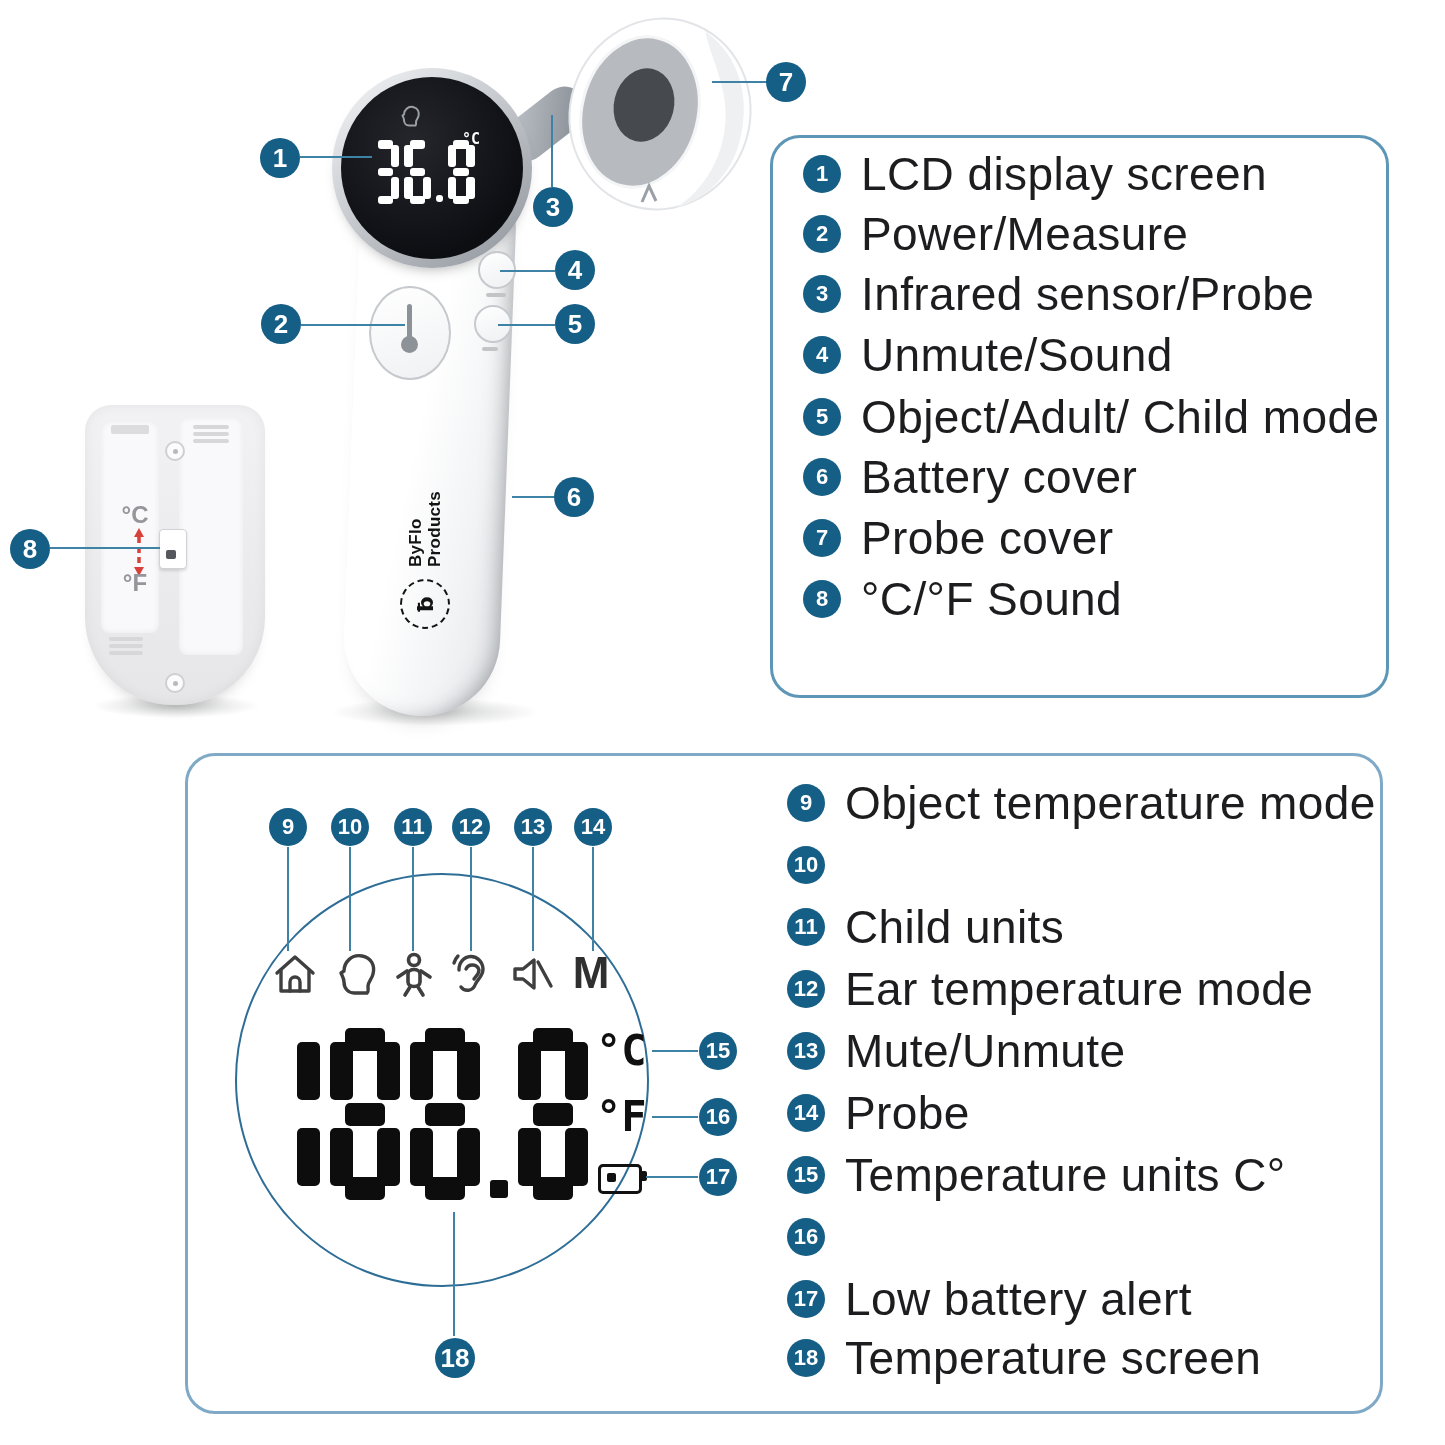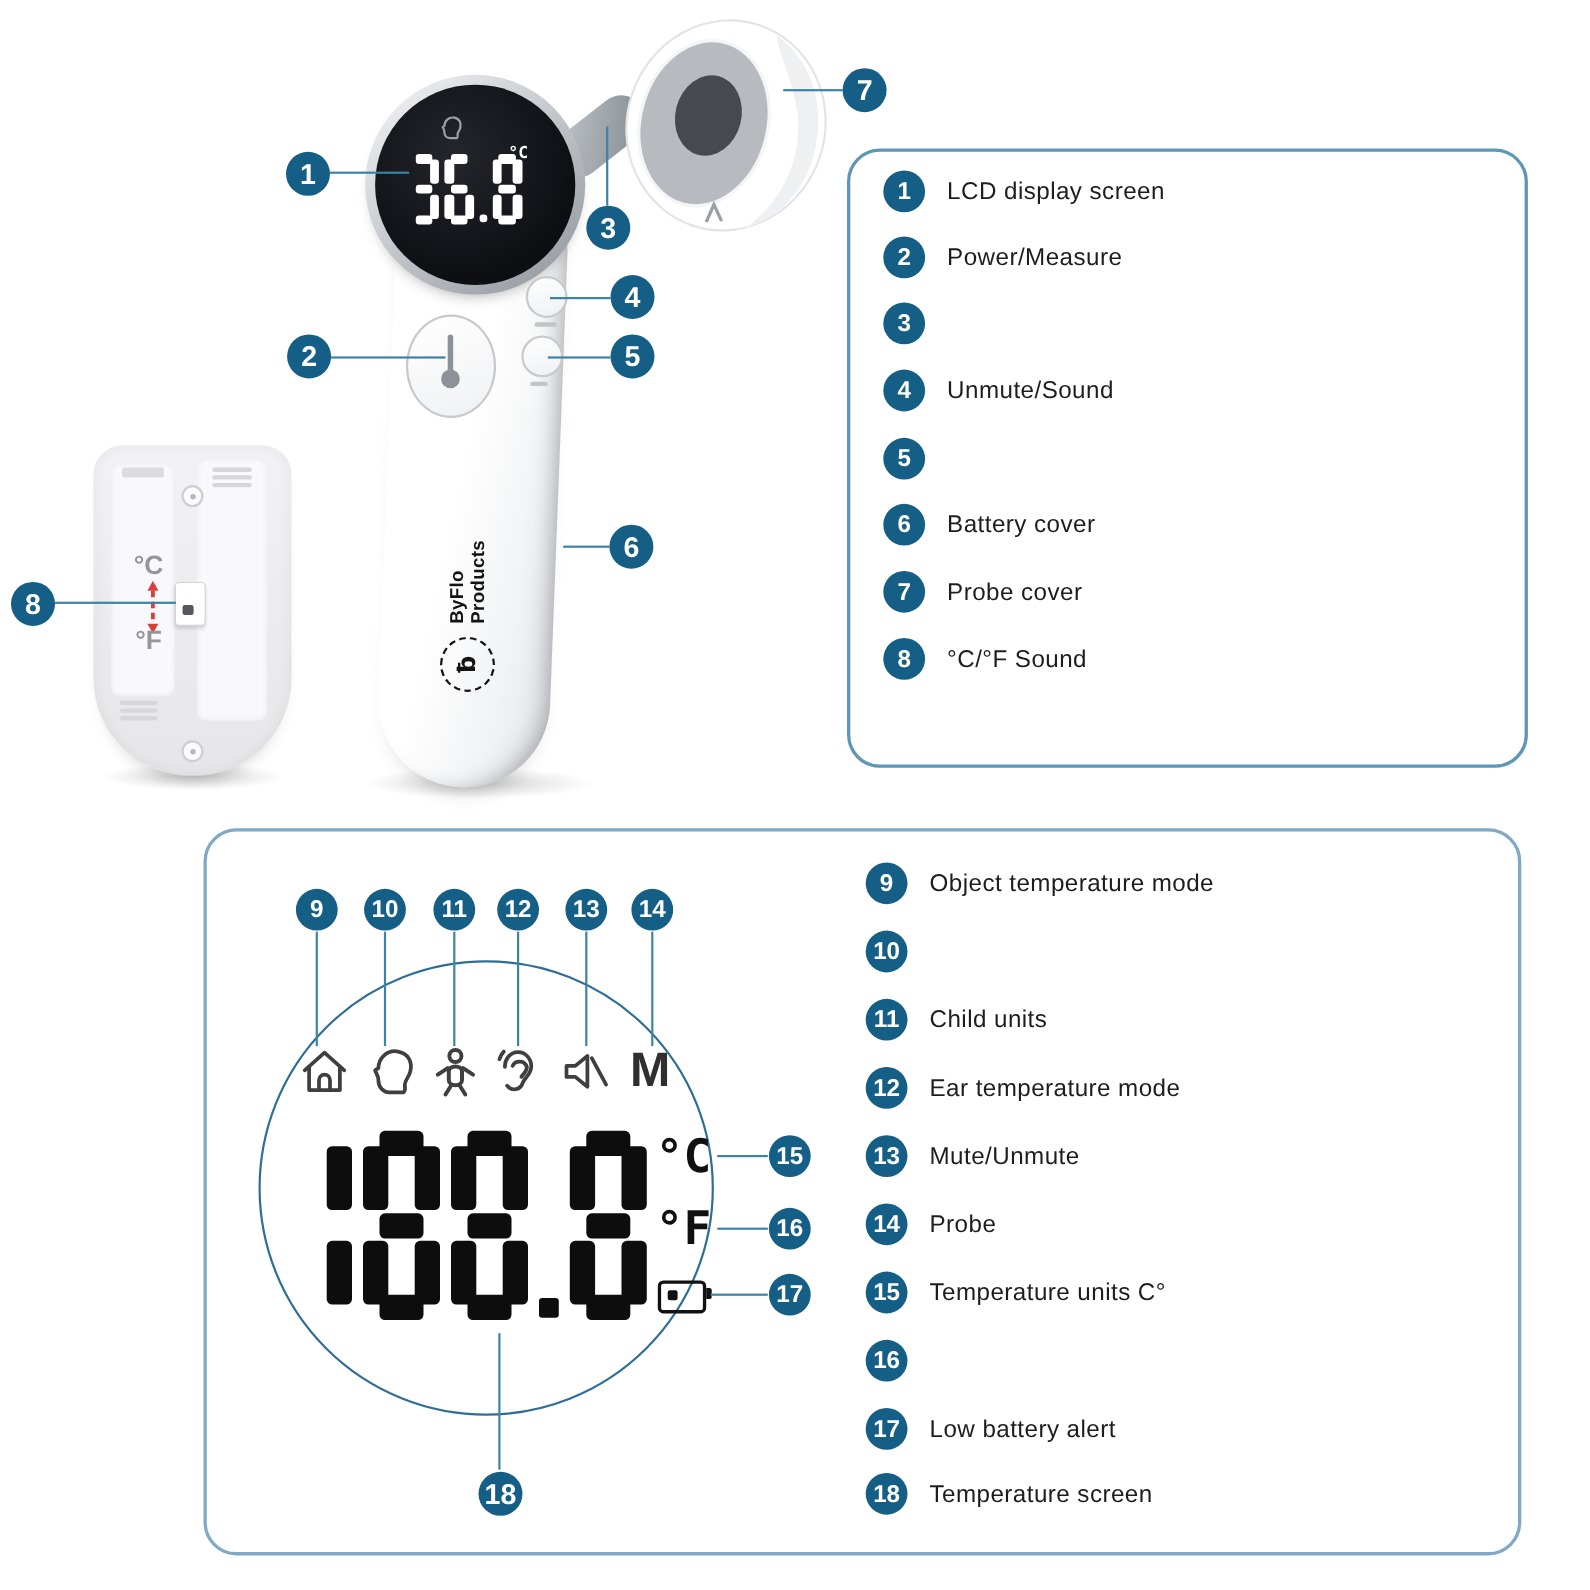--- a/index.html
+++ b/index.html
@@ -7,21 +7,21 @@
           font-family:"Liberation Sans",sans-serif;color:#1c1c1c;}
   
   .badge{position:absolute;background:#155e86;color:#fff;border-radius:50%;
          display:flex;align-items:center;justify-content:center;font-weight:bold;z-index:30;}
   .b40{width:40px;height:40px;font-size:26px;}
   .b38{width:38px;height:38px;font-size:22px;}
   .cline{position:absolute;background:#3e82a6;z-index:25;}
   
   .lrow{position:absolute;display:flex;align-items:center;gap:20px;height:40px;}
   .lrow .badge{position:static;flex:0 0 auto;}
-  .ltext{font-size:22px;letter-spacing:.4px;color:#1d1d1f;white-space:nowrap;}
+  .ltext{font-size:46px;letter-spacing:.4px;color:#1d1d1f;white-space:nowrap;}
   .lbox{position:absolute;border:3px solid #5e96b6;border-radius:30px;background:#fff;}
   
   .shadow{position:absolute;background:radial-gradient(ellipse at center,rgba(40,44,48,.22),rgba(0,0,0,0) 70%);border-radius:50%;}
   .body-front{position:absolute;left:352px;top:150px;width:156px;height:566px;border-radius:86px;
       background:linear-gradient(100deg,#ffffff 45%,#f2f3f5 75%,#e6e8eb 95%);
       transform:rotate(2.2deg);
       box-shadow:inset -16px -6px 22px -14px rgba(90,95,100,.55), 0 16px 22px -16px rgba(0,0,0,.25);}
   .head-ring{position:absolute;left:332px;top:68px;width:200px;height:200px;border-radius:50%;
       background:linear-gradient(140deg,#eceef0 10%,#989da4 90%);
       box-shadow:0 8px 14px -8px rgba(0,0,0,.35);}
@@ -183,27 +183,29 @@
   <div class="lrow" style="left:803px;top:154px;">
     <div class="badge b38">1</div>
     <div class="ltext">LCD display screen</div>
   </div>
   <div class="lrow" style="left:803px;top:214px;">
     <div class="badge b38">2</div>
     <div class="ltext">Power/Measure</div>
   </div>
   <div class="lrow" style="left:803px;top:274px;">
     <div class="badge b38">3</div>
+    <div class="ltext">Infrared sensor/Probe</div>
   </div>
   <div class="lrow" style="left:803px;top:335px;">
     <div class="badge b38">4</div>
     <div class="ltext">Unmute/Sound</div>
   </div>
   <div class="lrow" style="left:803px;top:397px;">
     <div class="badge b38">5</div>
+    <div class="ltext">Object/Adult/ Child mode</div>
   </div>
   <div class="lrow" style="left:803px;top:457px;">
     <div class="badge b38">6</div>
     <div class="ltext">Battery cover</div>
   </div>
   <div class="lrow" style="left:803px;top:518px;">
     <div class="badge b38">7</div>
     <div class="ltext">Probe cover</div>
   </div>
   <div class="lrow" style="left:803px;top:579px;">

